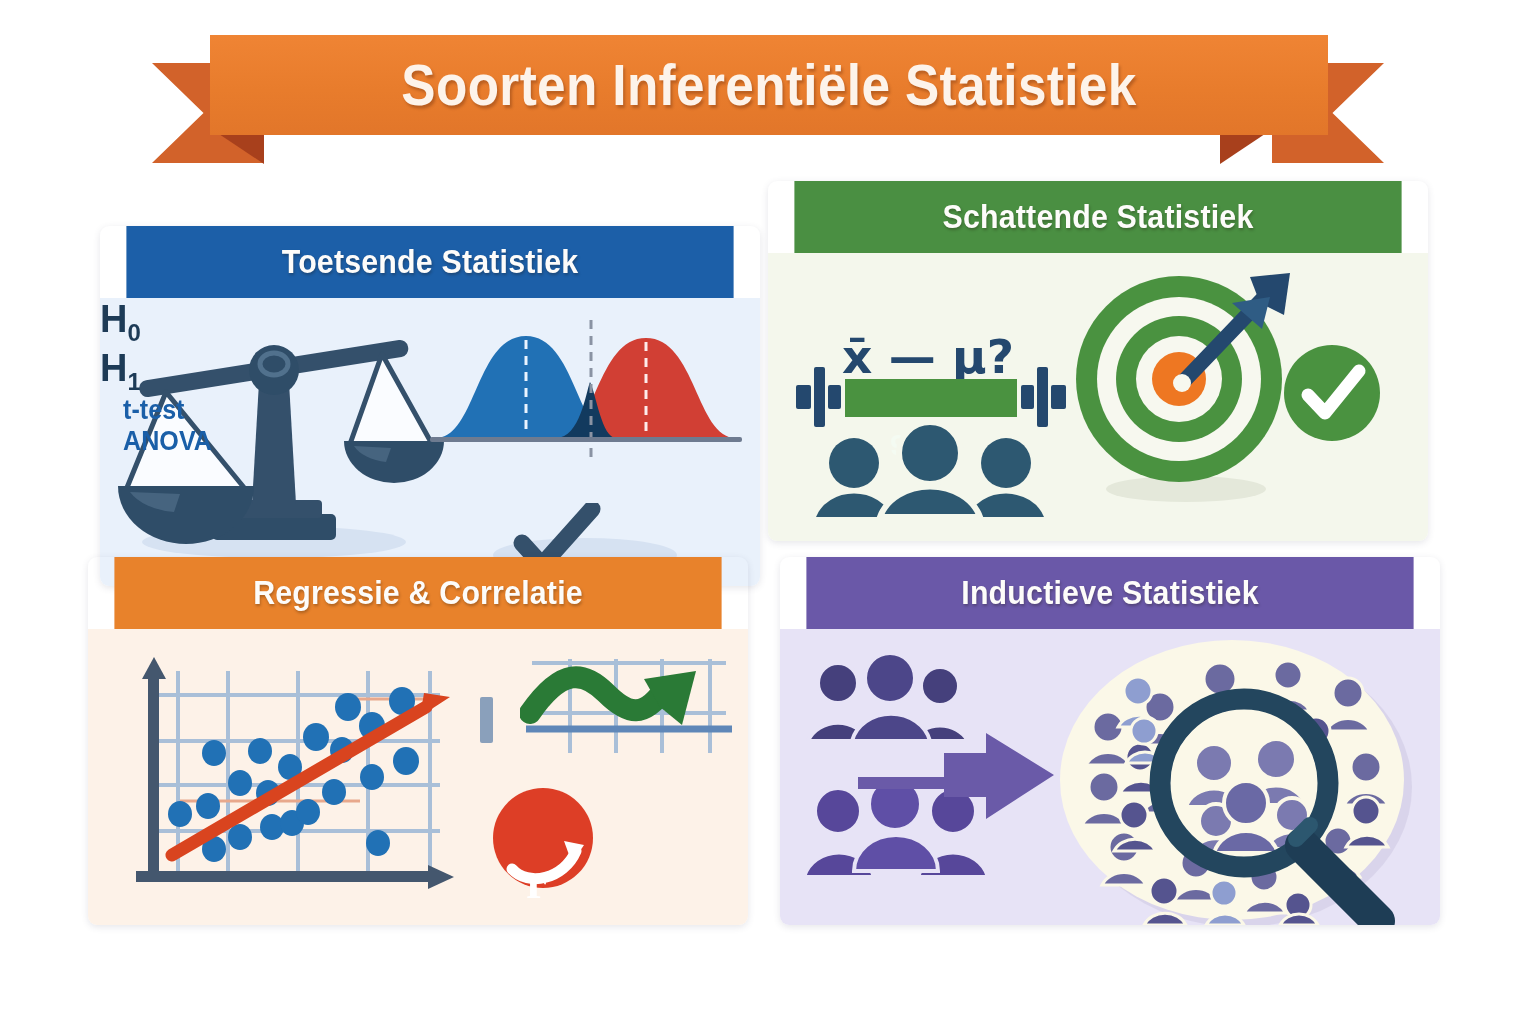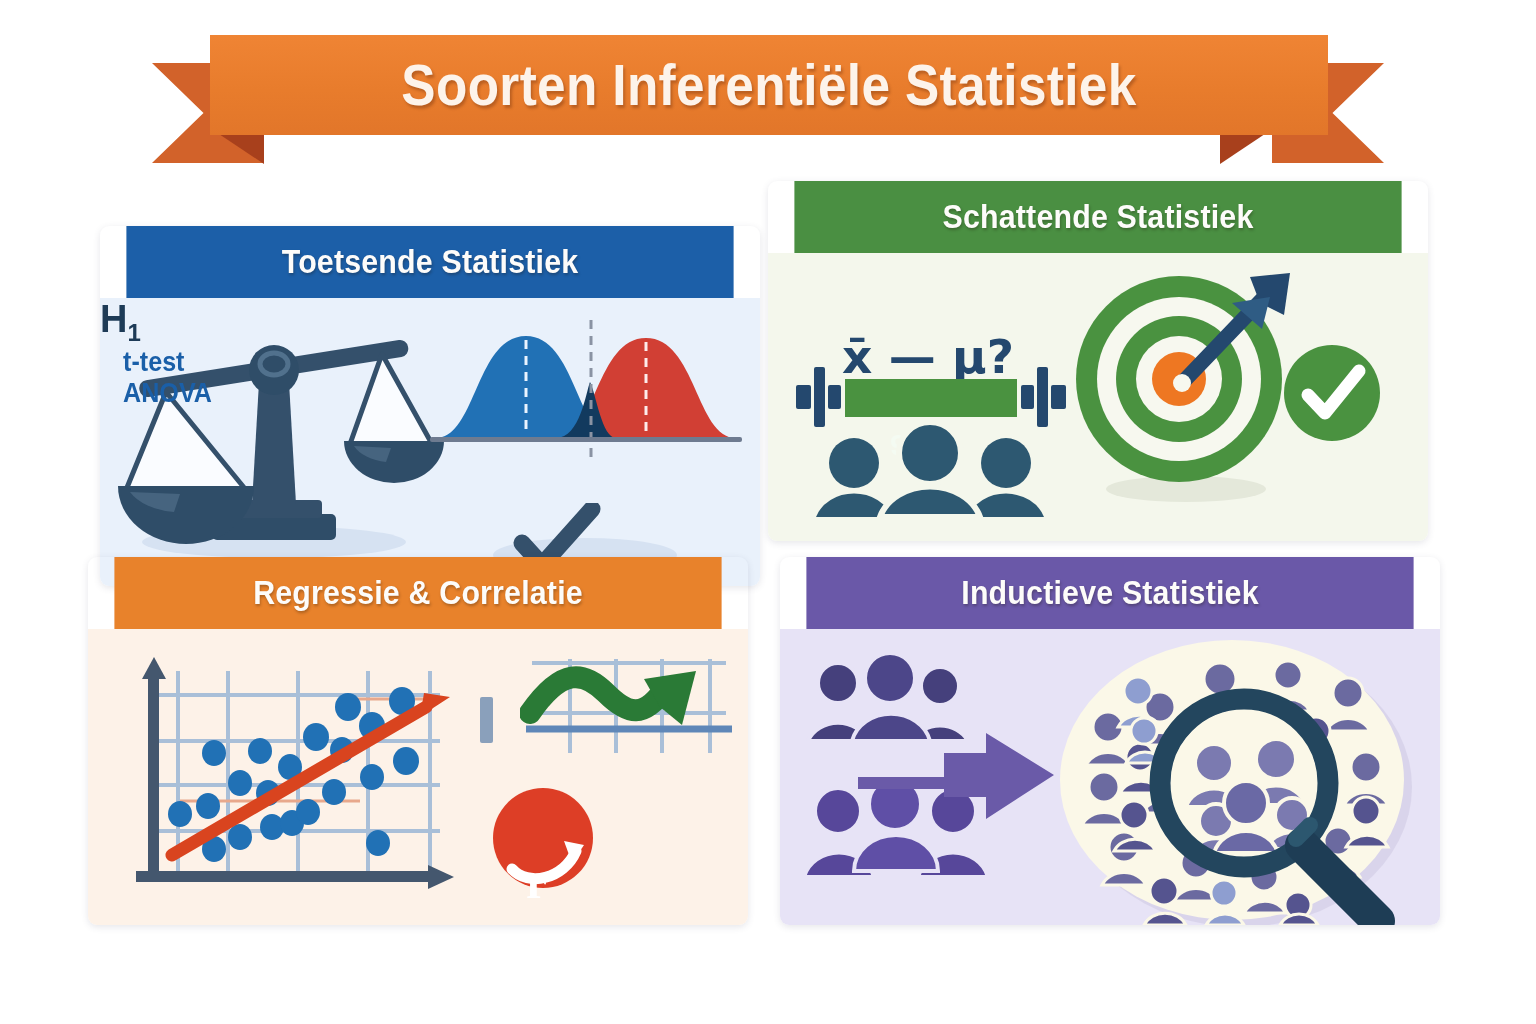--- a/index.html
+++ b/index.html
@@ -170,20 +170,23 @@
       <ellipse cx="160" cy="50" rx="14" ry="11" fill="none" stroke="#51718d" stroke-width="5"></ellipse>
 
       <path d="M52 78 L52 78 L12 176 L132 176 Z" fill="#fafcff" stroke="#34506b" stroke-width="5" stroke-linejoin="round"></path>
       <path d="M4 172 A68 58 0 0 0 140 172 Z" fill="#2f4d68"></path>
       <path d="M16 178 A56 34 0 0 0 60 198 L66 180 Z" fill="#46647f"></path>
 
       <path d="M268 40 L236 130 L318 130 Z" fill="#fafcff" stroke="#34506b" stroke-width="5" stroke-linejoin="round"></path>
       <path d="M230 127 A50 42 0 0 0 330 127 Z" fill="#2f4d68"></path>
       <path d="M240 132 A42 26 0 0 0 272 148 L277 134 Z" fill="#46647f"></path>
     </svg>
+    <div class="hyp-label" style="left:55px; top:128px;">
+      <span>H</span><sub>0</sub>
+    </div>
     <div class="hyp-label" style="left:243px; top:82px;">
       <span>H</span><sub>1</sub>
     </div>
 
     <svg class="abs" style="left:330px; top:22px;" width="312" height="140" viewBox="0 0 312 140">
       <path d="M6 118 C46 118 46 16 96 16 C146 16 146 118 186 118 Z" fill="#2171b5"></path>
       <path d="M126 118 C166 118 166 18 216 18 C266 18 266 118 306 118 Z" fill="#d13f34"></path>
       <path d="M126 118 C150 118 156 72 160 62 C166 74 172 118 186 118 Z" fill="#123a5e"></path>
       <line x1="96" y1="20" x2="96" y2="116" stroke="#eaf4ff" stroke-width="3" stroke-dasharray="9 7"></line>
       <line x1="216" y1="22" x2="216" y2="116" stroke="#fdeceb" stroke-width="3" stroke-dasharray="9 7"></line>

